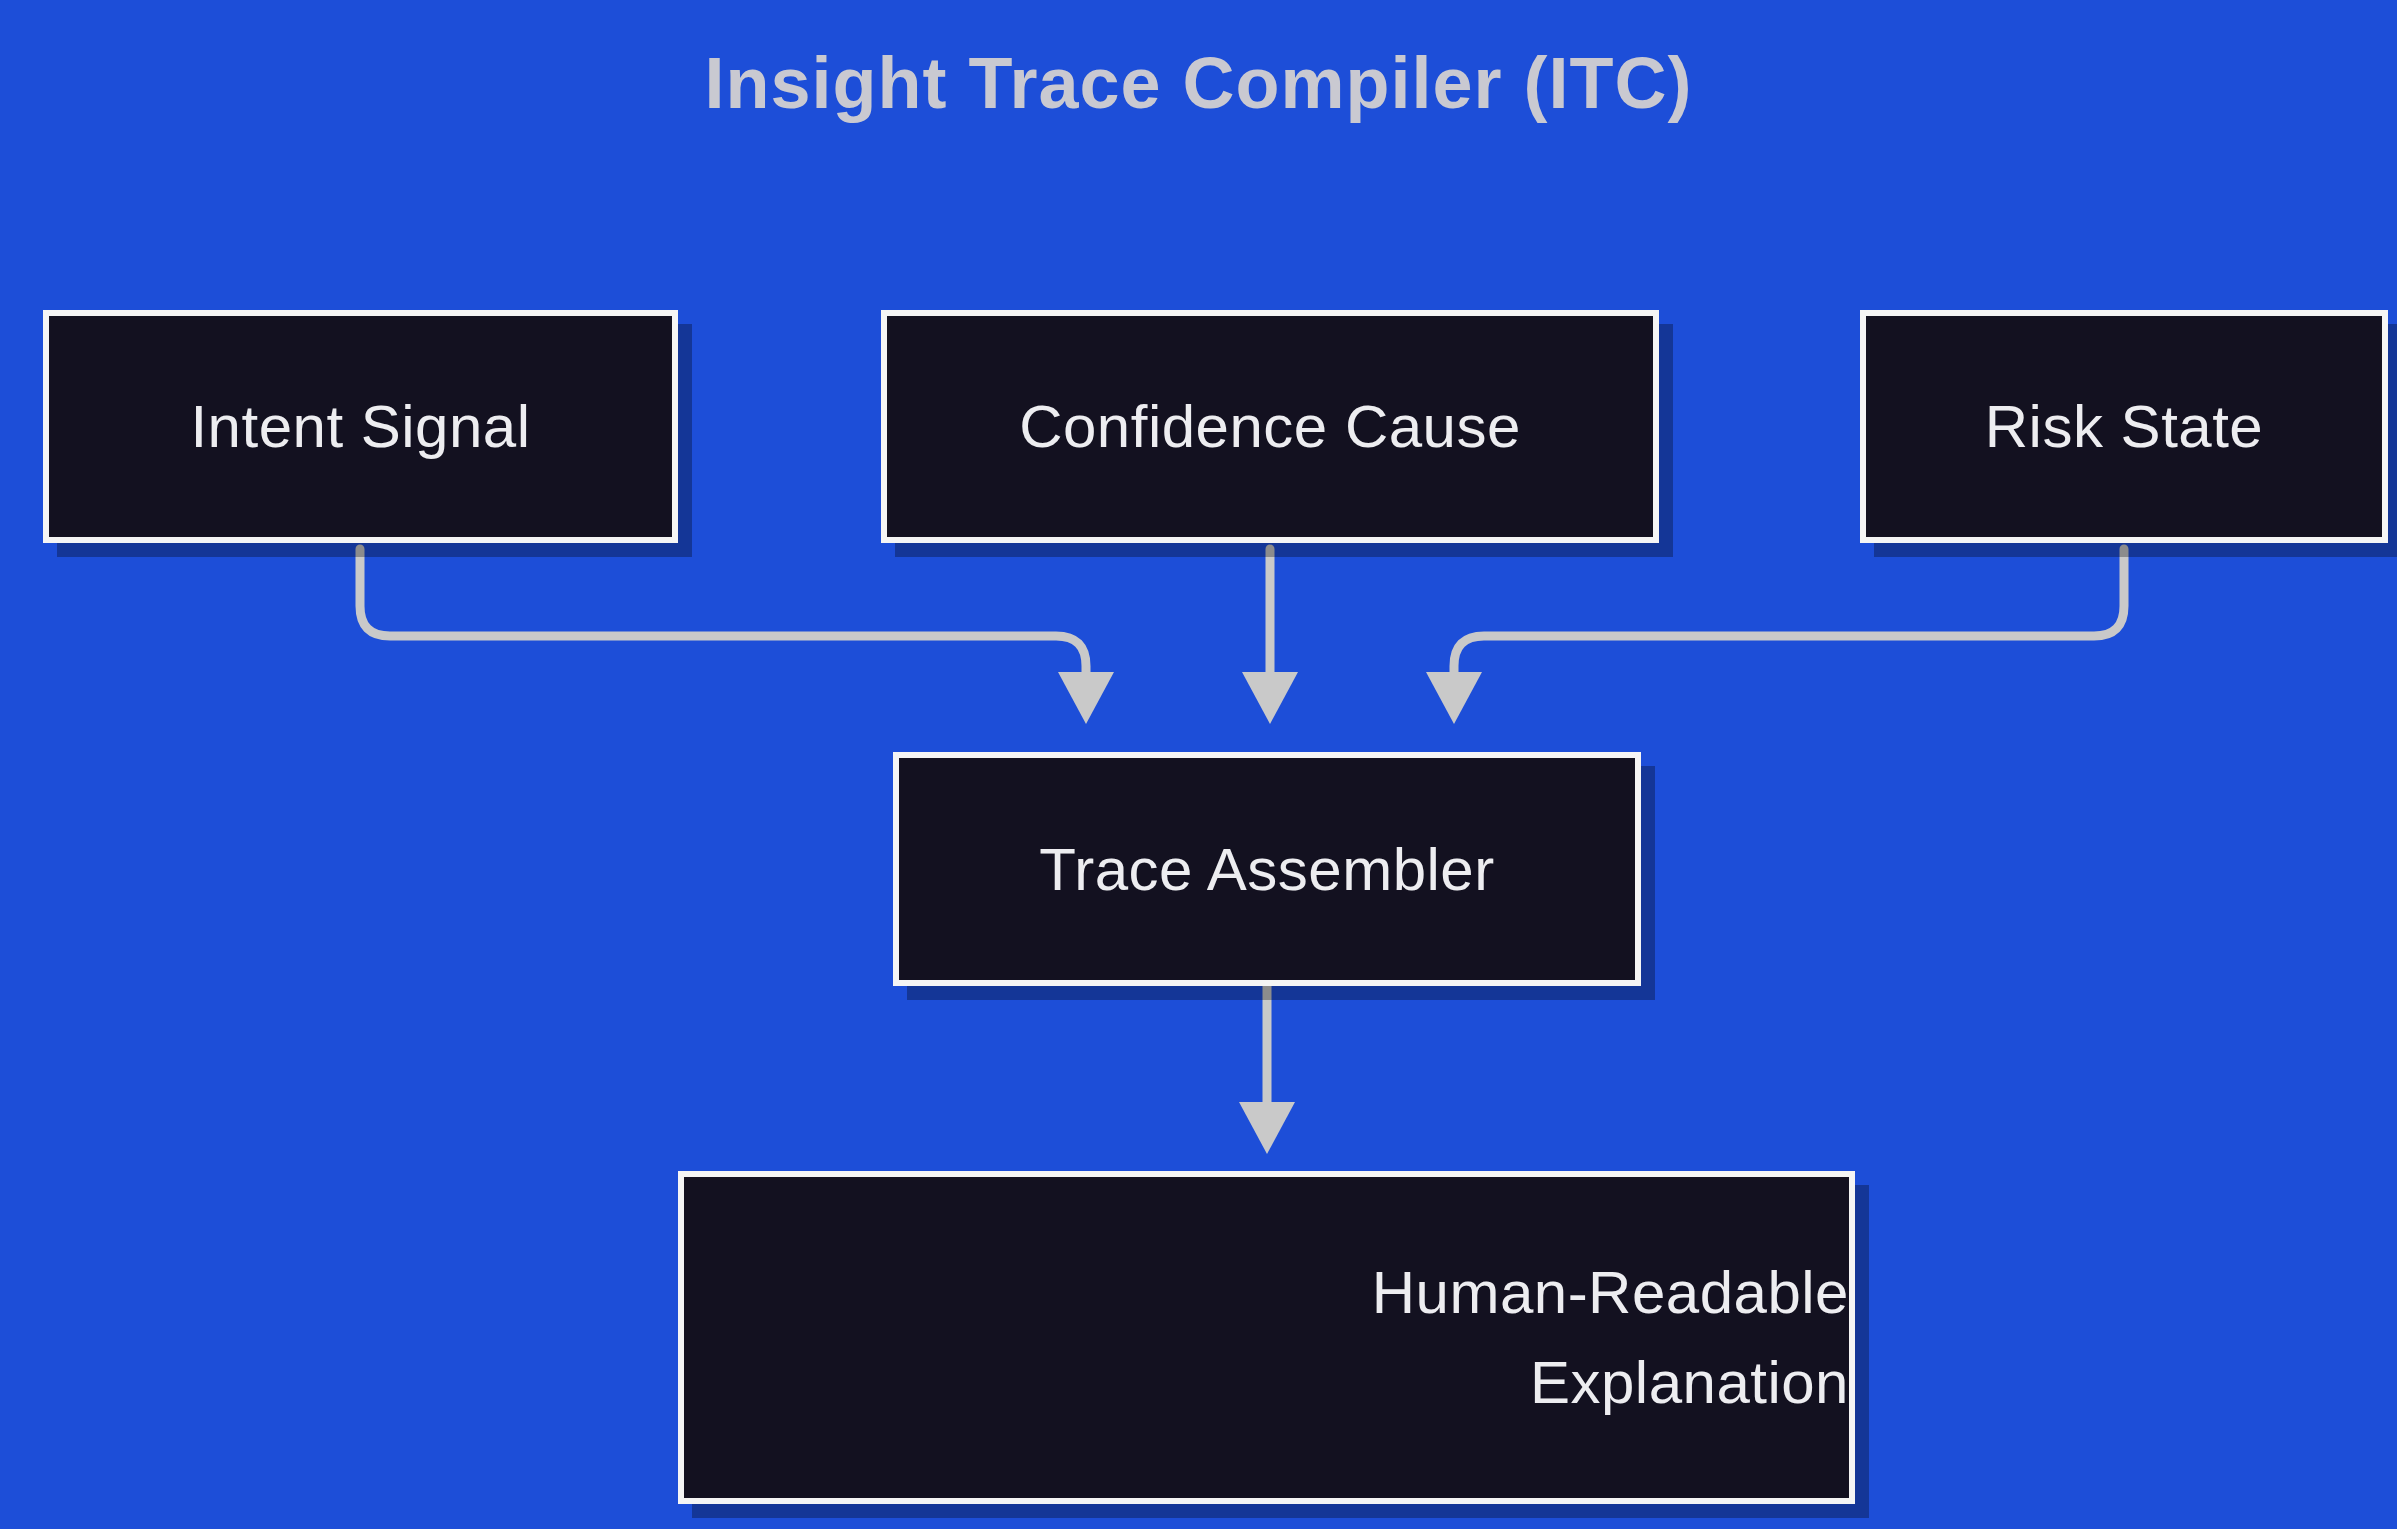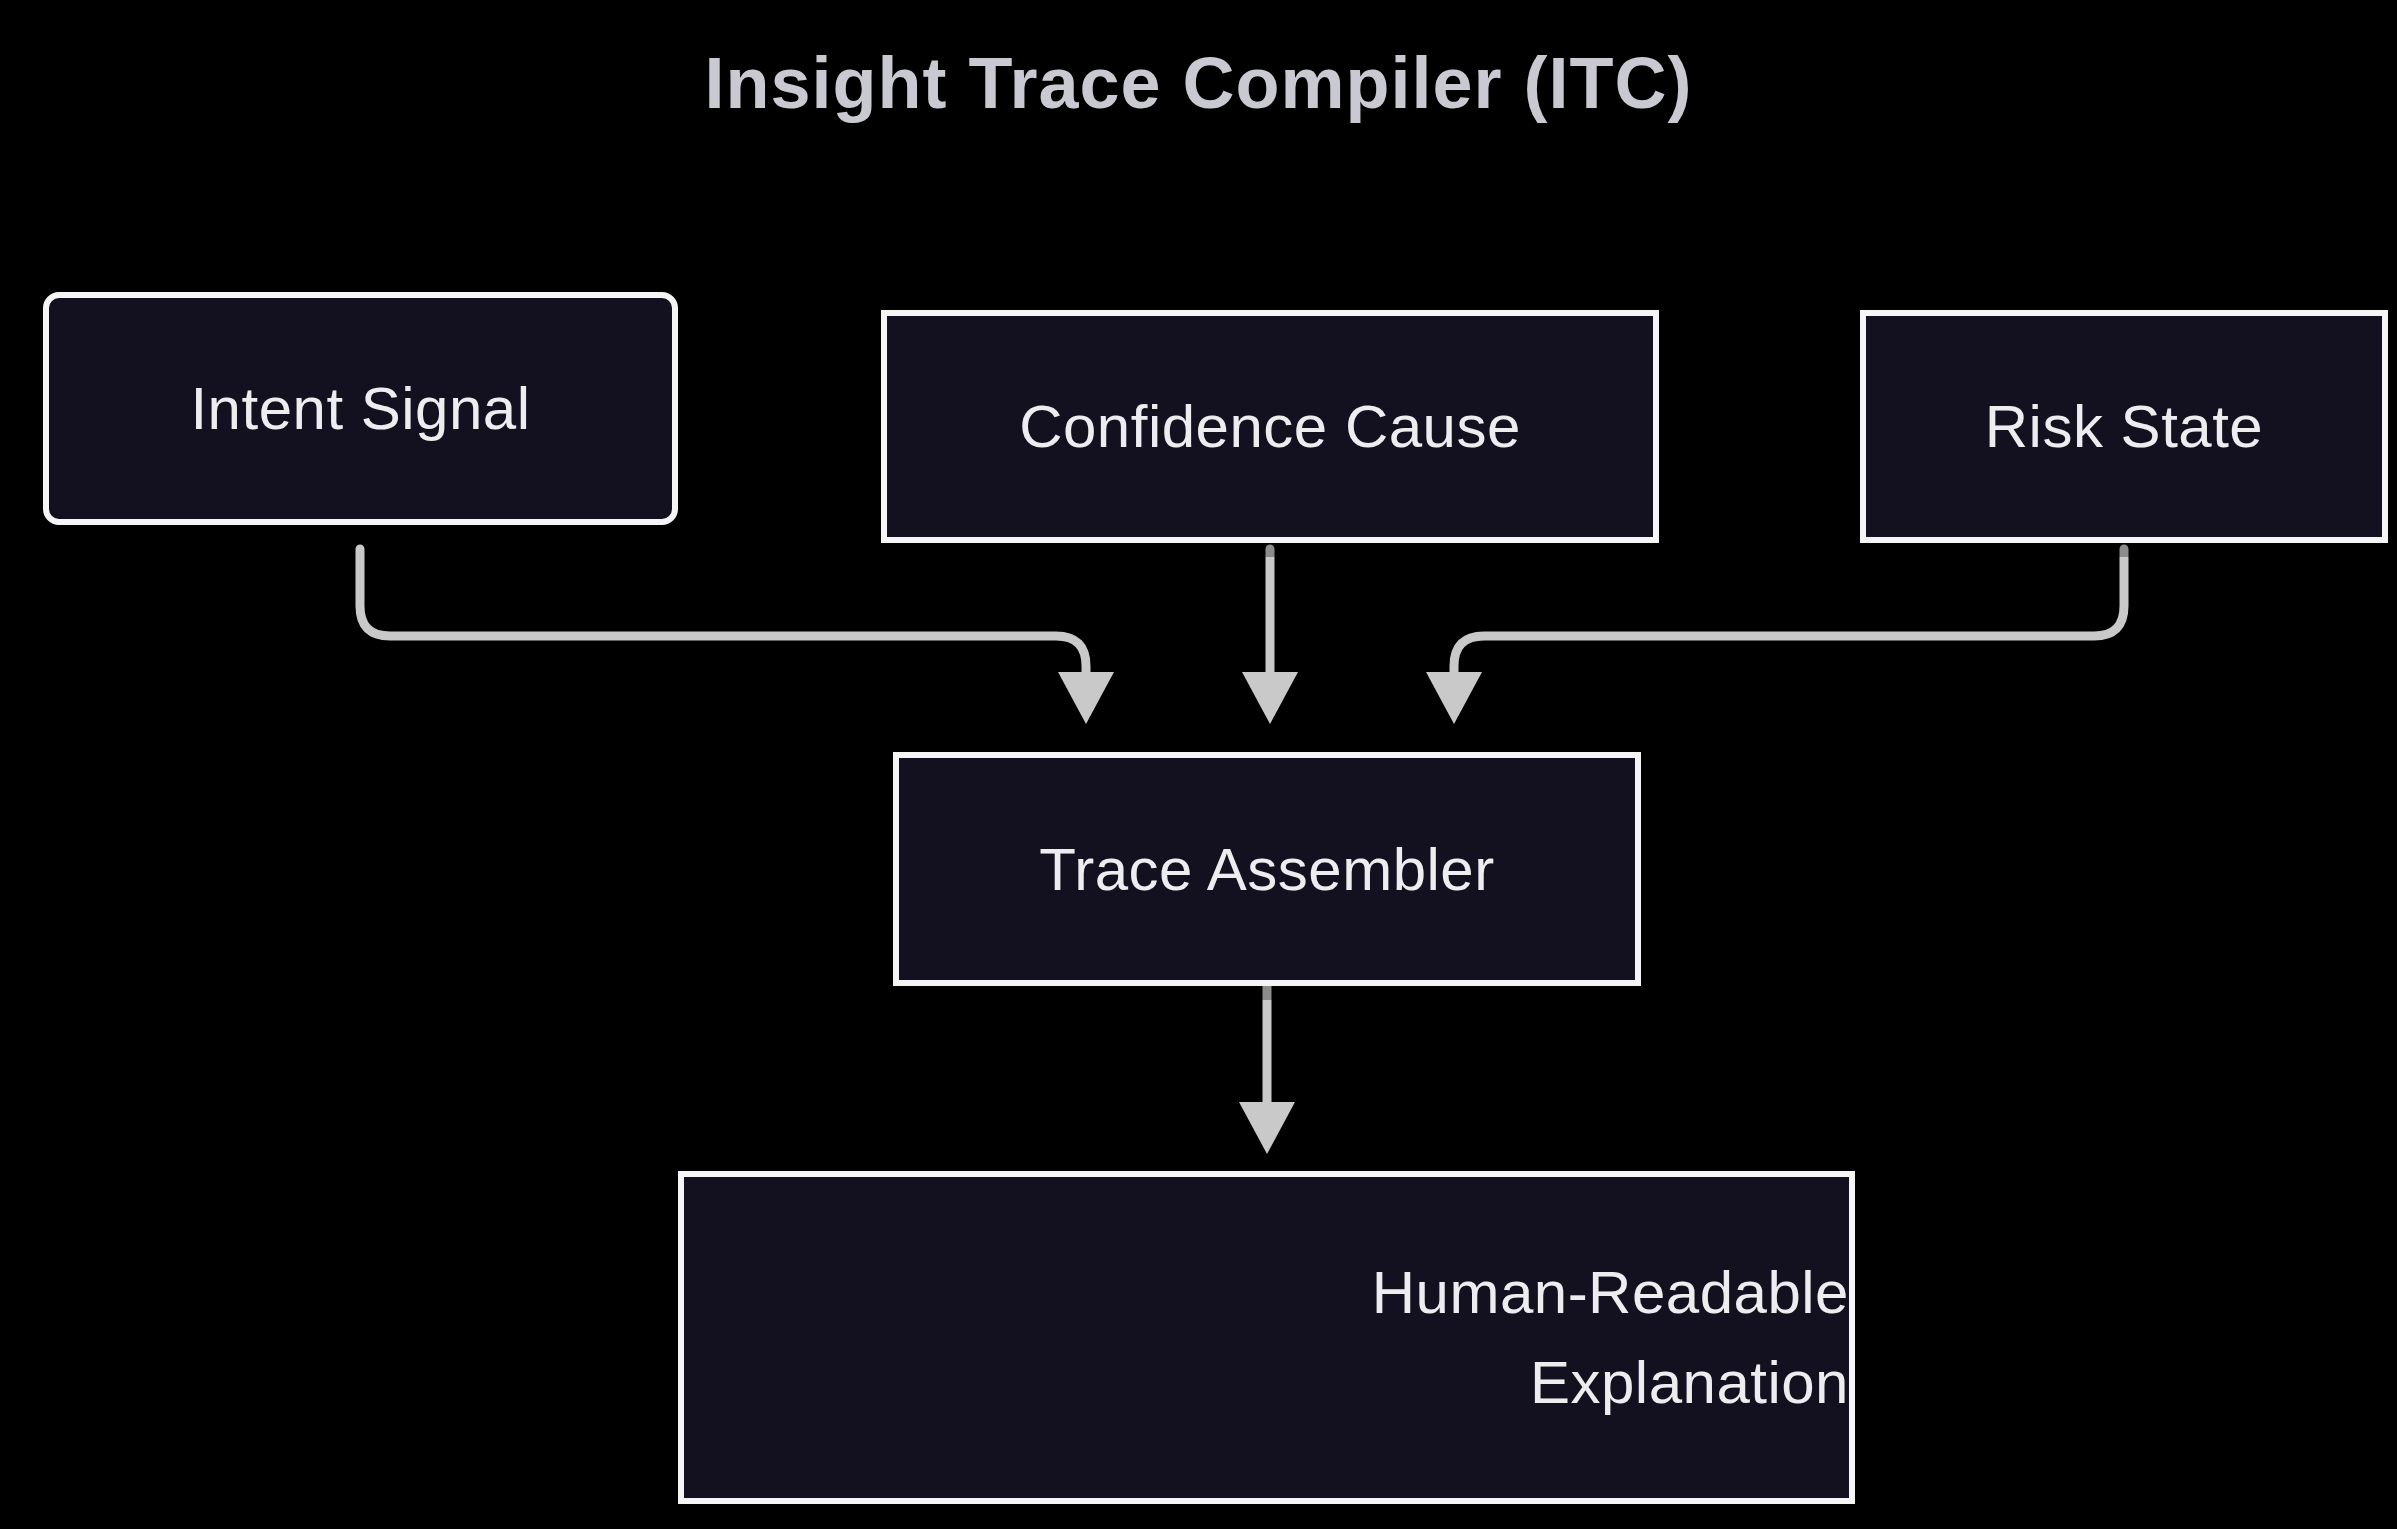--- a/index.html
+++ b/index.html
@@ -8,21 +8,21 @@
     background: #272337;
     width: 2397px;
     height: 1529px;
     overflow: hidden;
     font-family: "Liberation Sans", "DejaVu Sans", sans-serif;
   }
   .stage {
     position: relative;
     width: 2397px;
     height: 1529px;
-    background: #000000;
+    background: #1d4ed8;
   }
   .title {
     position: absolute;
     top: 42px;
     left: 0;
     width: 2397px;
     margin: 0;
     text-align: center;
     font-size: 72px;
     font-weight: 600;
@@ -56,21 +56,21 @@
     box-shadow: 14px 14px 0 rgba(0, 0, 0, 0.30);
     display: flex;
     align-items: center;
     justify-content: center;
     color: #ededf0;
     font-size: 60px;
     font-weight: 500;
     letter-spacing: 0.5px;
     text-align: center;
   }
-  .node-intent      { left: 43px;   top: 292px;  width: 635px;  height: 233px; border-radius: 16px; }
+  .node-intent      { left: 43px;   top: 310px;  width: 635px;  height: 233px; }
   .node-confidence  { left: 881px;  top: 310px;  width: 778px;  height: 233px; }
   .node-risk        { left: 1860px; top: 310px;  width: 528px;  height: 233px; justify-content: center; }
   .node-assembler   { left: 893px;  top: 752px;  width: 748px;  height: 234px; }
   .node-explanation {
     left: 678px; top: 1171px; width: 1177px; height: 333px;
     flex-direction: column;
     line-height: 1.5;
     align-items: flex-end;
   }
 </style>

